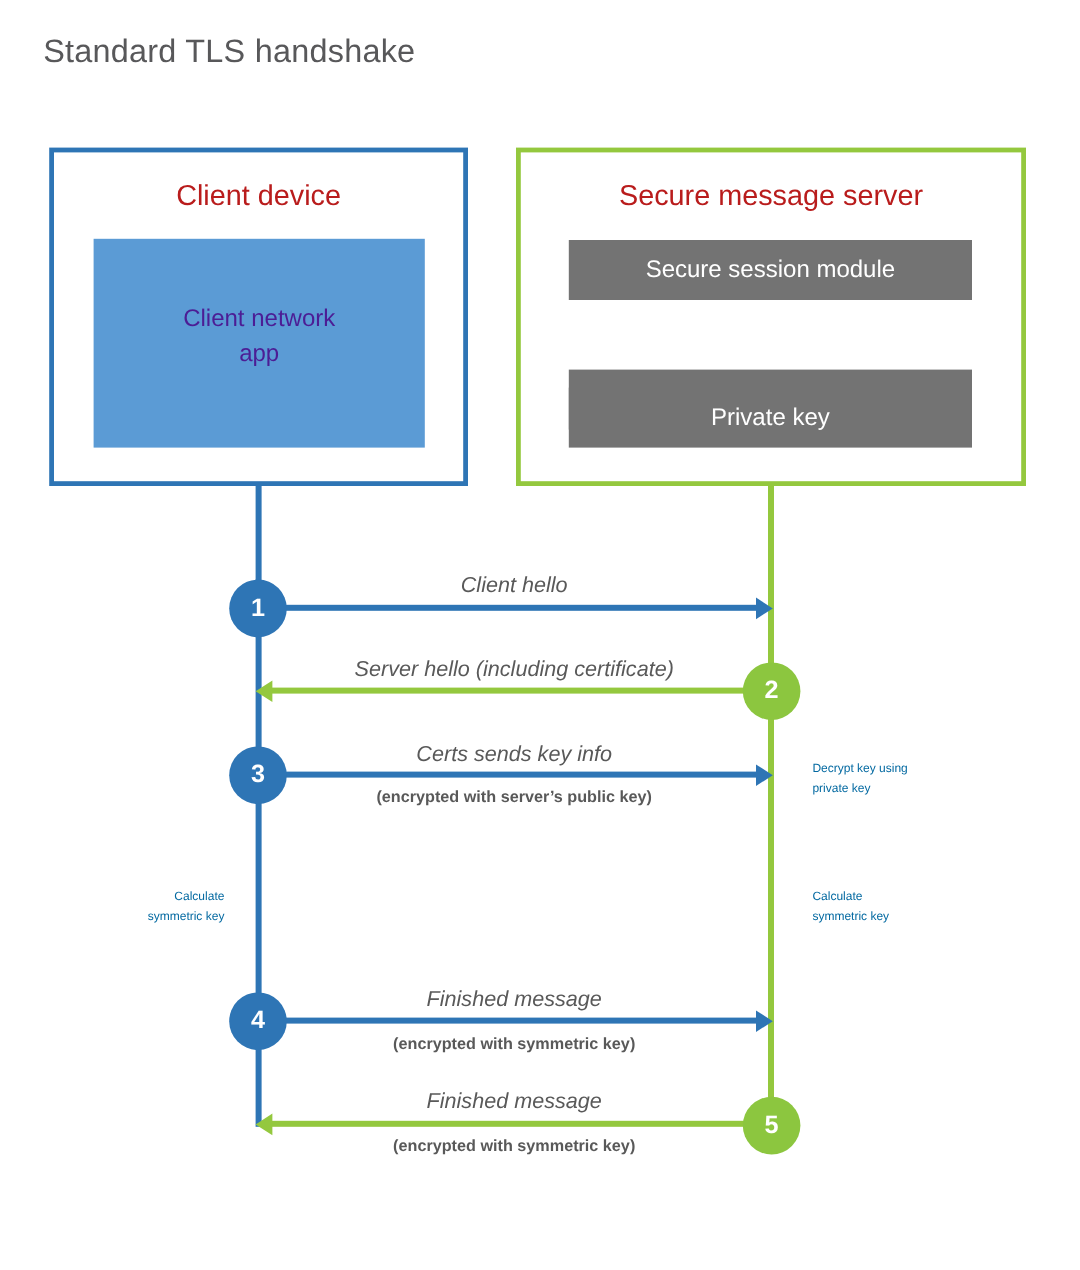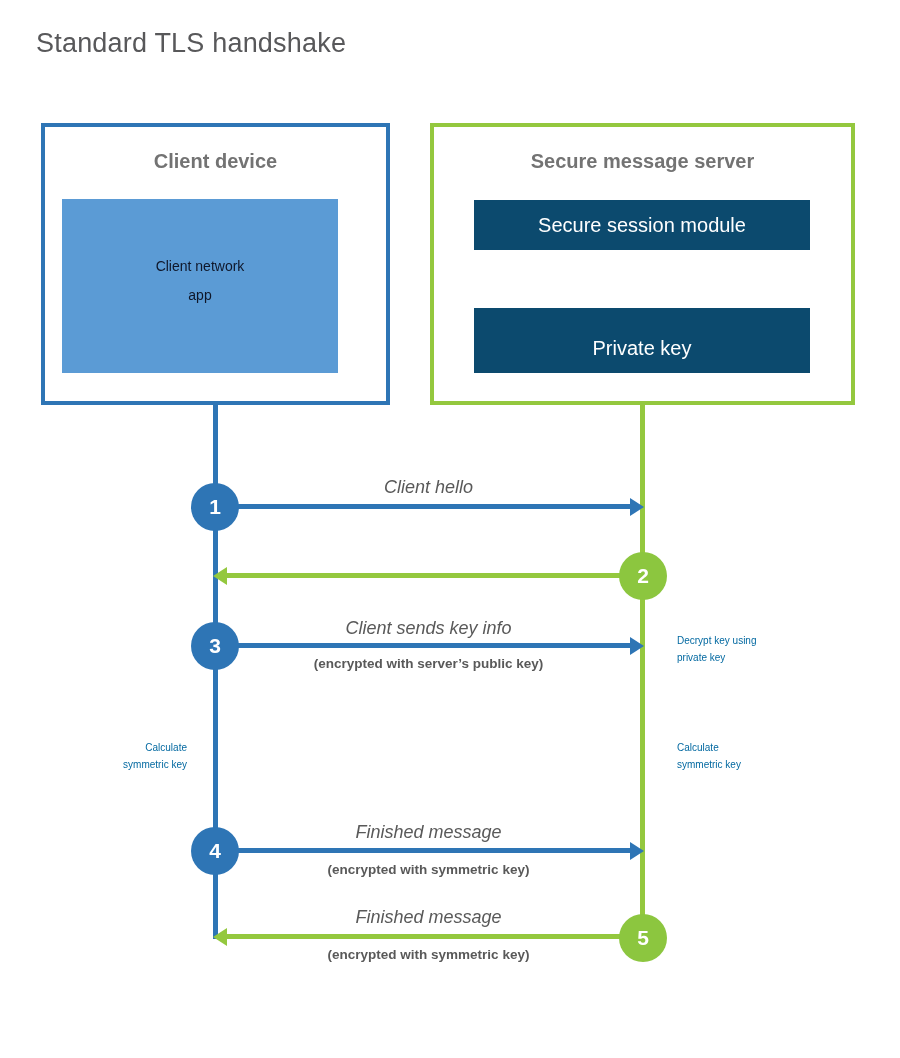--- a/index.html
+++ b/index.html
@@ -13,31 +13,31 @@
   }
   
   .entity {
     position:absolute; top:123px; height:282px; box-sizing:border-box;
     border:4px solid; background:#ffffff;
   }
   .entity.client { left:41px;  width:349px; border-color:#2e75b5; }
   .entity.server { left:430px; width:425px; border-color:#94c83e; }
   .entity h2 {
     margin:23px 8px 0; text-align:center;
-    font-size:20px; font-weight:700; color:#737373;
+    font-size:24px; font-weight:400; color:#b91c1c;
   }
   .appbox {
-    position:absolute; left:62px; top:199px; width:276px; height:174px;
-    background:#5b9bd5; color:#0f172a; font-size:14px; line-height:29px;
+    position:absolute; left:78px; top:199px; width:276px; height:174px;
+    background:#5b9bd5; color:#4c1d95; font-size:20px; line-height:29px;
     display:flex; align-items:center; justify-content:center; text-align:center;
     white-space:pre-line; box-sizing:border-box; padding-bottom:10px;
   }
   .module {
     position:absolute; left:474px; width:336px; height:50px;
-    background:#0c4a6e; color:#ffffff; font-size:20px;
+    background:#737373; color:#ffffff; font-size:20px;
     display:flex; align-items:center; justify-content:center; 
   }
   .module.m0 { top:200px; }
   .module.m1 { top:263px;margin-top:45px; }
   .module.m2 { top:323px; }
   
   .vline { position:absolute; width:5px; }
   .vline.blue  { left:213px; top:405px; height:534px; background:#2e75b5; }
   .vline.green { left:640px; top:405px; height:533px; background:#94c83e; }
   
@@ -120,26 +120,27 @@
 
   <div class="vline blue"></div>
   <div class="vline green"></div>
 
   <div class="msg m1">Client hello</div>
   <div class="arrow a1 blue right">
       <div class="shaft"></div>
     </div>
   <div class="badge b1 blue">1</div>
 
+  <div class="msg m2">Server hello (including certificate)</div>
   <div class="arrow a2 green left">
       <div class="shaft"></div>
     </div>
   <div class="badge b2 green">2</div>
 
-  <div class="msg m3">Client sends key info</div>
+  <div class="msg m3">Certs sends key info</div>
   <div class="arrow a3 blue right">
       <div class="shaft"></div>
     </div>
   <div class="sub s3">(encrypted with server’s public key)</div>
   <div class="badge b3 blue">3</div>
 
   <div class="note n-decrypt">Decrypt key using
 private key</div>
   <div class="note n-calc-left">Calculate
 symmetric key</div>

